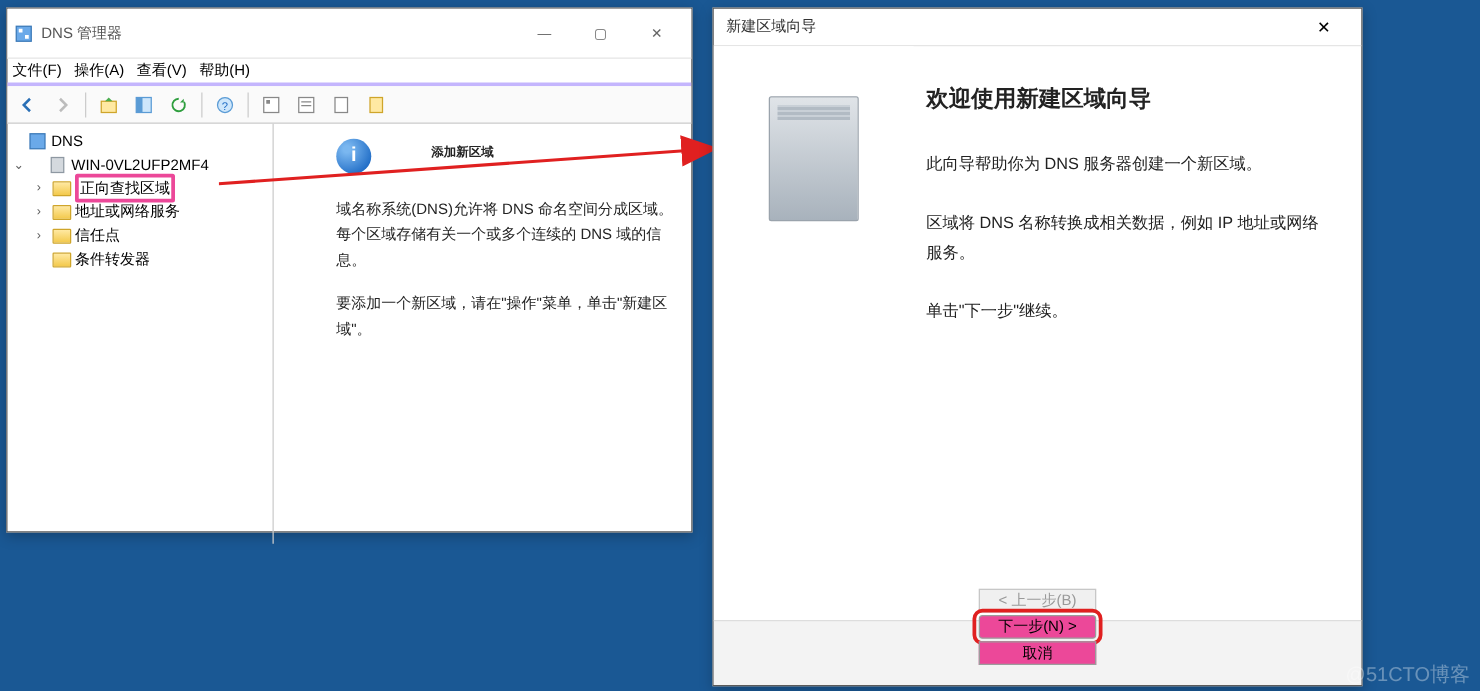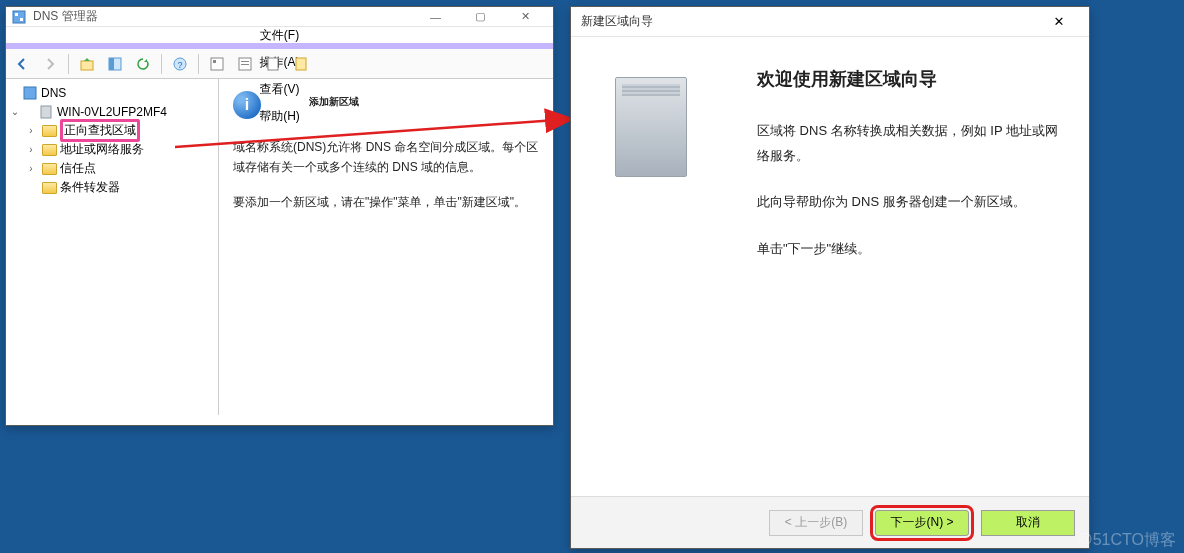--- a/index.html
+++ b/index.html
@@ -1,54 +1,54 @@
 <!DOCTYPE html>
 <html><head>
   <meta charset="utf-8">
   <style>
     * { margin:0; padding:0; box-sizing:border-box; font-family:"Microsoft YaHei","Segoe UI",sans-serif; }
     body { width:1184px; height:553px; background:#1a5894; position:relative; overflow:hidden; }
     .window { position:absolute; background:#fff; border:1px solid #5a5a5a; box-shadow:0 3px 10px rgba(0,0,0,.25); }
     .dns-win { left:5px; top:6px; width:549px; height:420px; }
-    .titlebar { height:20px; background:#fff; display:flex; align-items:center; padding:0 5px; border-bottom:1px solid #e5e5e5; font-size:12px;justify-content:space-between; }
+    .titlebar { height:40px; background:#fff; display:flex; align-items:center; padding:0 5px; border-bottom:1px solid #e5e5e5; font-size:12px;justify-content:space-between; }
     .titlebar .t-icon { width:16px; height:16px; margin-right:6px; }
     .titlebar .title { flex:1; color:#555; }
     .win-btn { width:45px; height:28px; display:flex; align-items:center; justify-content:center; color:#666; font-size:11px; cursor:pointer; }
-    .menubar { height:22px; display:flex; align-items:center; padding:0 4px; font-size:12px; border-bottom:6px solid #c4b5fd; gap:10px;flex-direction:column; }
+    .menubar { height:22px; display:flex; align-items:center; padding:0 4px; font-size:12px; border-bottom:3px solid #c4b5fd; gap:10px; }
     .menubar span { color:#000; cursor:pointer; }
     .toolbar { height:30px; display:flex; align-items:center; padding:0 4px; gap:4px; border-bottom:1px solid #ccc; background:#fafafa; }
     .tb-btn { width:24px; height:22px; display:flex; align-items:center; justify-content:center; border:1px solid transparent; cursor:pointer; }
     .tb-sep { width:1px; height:20px; background:#ccc; margin:0 2px; }
-    .body-split { display:flex; height:calc(100% - 82px); }
+    .body-split { display:flex; height:calc(100% - 82px);gap:36px; }
     .tree-pane { width:213px; border-right:1px solid #ccc; padding:4px 2px; font-size:12px; overflow:hidden; }
     .tree-node { display:flex; align-items:center; height:19px; padding-left:0; cursor:pointer; }
     .indent { display:inline-block; width:16px; }
     .expander { width:14px; text-align:center; color:#606060; font-size:10px; cursor:pointer; }
     .node-ico { width:16px; height:16px; margin-right:3px; }
     .folder-ico { background:linear-gradient(#ffe9a2,#f3c94c); border:1px solid #cfa52a; border-radius:1px; width:15px; height:12px; }
     .selected { border:3px solid #ec4899; border-radius:2px; padding:0 1px; }
     .content-pane { flex:1; padding:12px 14px; font-size:12px; color:#242424; }
     .content-head { display:flex; align-items:flex-start; gap:8px; margin-bottom:18px; }
     .info-ico { width:28px; height:28px; border-radius:50%; background:radial-gradient(circle at 30% 30%, #7ab7f0 10%, #1e6bc5 80%); display:flex;align-items:center;justify-content:center;color:#fff;font-weight:bold;font-size:16px; }
     .content-head h3 { font-size:10px; font-weight:bold; margin-top:4px;margin-left:40px; }
     .content-pane p { line-height:1.7; margin-bottom:14px; }
 
     .wiz-win { left:570px; top:6px; width:520px; height:543px; display:flex; flex-direction:column; }
     .wiz-title { height:30px; display:flex; align-items:center; padding:0 10px; font-size:12px; border-bottom:1px solid #e5e5e5; }
     .wiz-title .title { flex:1; color:#333; }
     .close-x { width:40px; height:28px; display:flex;align-items:center;justify-content:center; cursor:pointer; font-size:13px; }
-    .wiz-body { flex:1; display:flex;gap:16px; }
+    .wiz-body { flex:1; display:flex; }
     .wiz-side { width:160px; background:#fff; padding-top:40px; display:flex; justify-content:center; }
     .server-img { width:72px; height:100px; background:linear-gradient(#e0e4e8,#a8b2bc); border:1px solid #9aa3ac; border-radius:2px; position:relative; }
     .server-img::before { content:""; position:absolute; left:6px; top:6px; right:6px; height:12px; background:repeating-linear-gradient(#c9d0d7 0 2px,#b2bbc4 2px 4px); }
     .wiz-main { flex:1; padding:30px 30px 0 10px; font-size:13px; color:#222; }
     .wiz-main h2 { font-size:18px; font-weight:700; margin-bottom:28px; }
     .wiz-main p { line-height:1.9; margin-bottom:22px; }
-    .wiz-foot { height:52px; border-top:1px solid #ddd; display:flex; align-items:center; justify-content:flex-end; padding:16px 14px; gap:12px; background:#f3f3f3; }
-    .wbtn { min-width:94px; height:26px; border:1px solid #9c9c9c; background:#bef264; font-size:12px; cursor:pointer; padding:0 10px; }
+    .wiz-foot { height:52px; border-top:1px solid #ddd; display:flex; align-items:center; justify-content:flex-end; padding:16px 14px; gap:2px; background:#f3f3f3;flex-direction:column; }
+    .wbtn { min-width:94px; height:26px; border:1px solid #9c9c9c; background:#ec4899; font-size:12px; cursor:pointer; padding:0 10px; }
     .wbtn[disabled] { color:#9a9a9a; border-color:#c7c7c7; background:#f0f0f0; cursor:default; }
     .hl-red { outline:3px solid #e02020; outline-offset:2px; border-radius:3px; }
 
     .arrow-svg { position:absolute; left:175px; top:107px; pointer-events:none; }
 
     .watermark { position:absolute; right:8px; bottom:2px; font-size:16px; color:rgba(255,255,255,.35); }
   </style>
 </head>
 <body>
 
@@ -204,22 +204,22 @@
   <div class="wiz-title">
     <div class="title">新建区域向导</div>
     <div class="close-x">✕</div>
   </div>
   <div class="wiz-body">
     <div class="wiz-side">
       <div class="server-img"></div>
     </div>
     <div class="wiz-main">
       <h2>欢迎使用新建区域向导</h2>
+      <p>此向导帮助你为 DNS 服务器创建一个新区域。</p>
       <p>区域将 DNS 名称转换成相关数据，例如 IP 地址或网络服务。</p>
-      <p>此向导帮助你为 DNS 服务器创建一个新区域。</p>
       <p>单击"下一步"继续。</p>
     </div>
   </div>
   <div class="wiz-foot">
     <button class="wbtn" disabled="">&lt; 上一步(B)</button>
     <button class="wbtn hl-red">下一步(N) &gt;</button>
     <button class="wbtn">取消</button>
   </div>
 </div>
 

